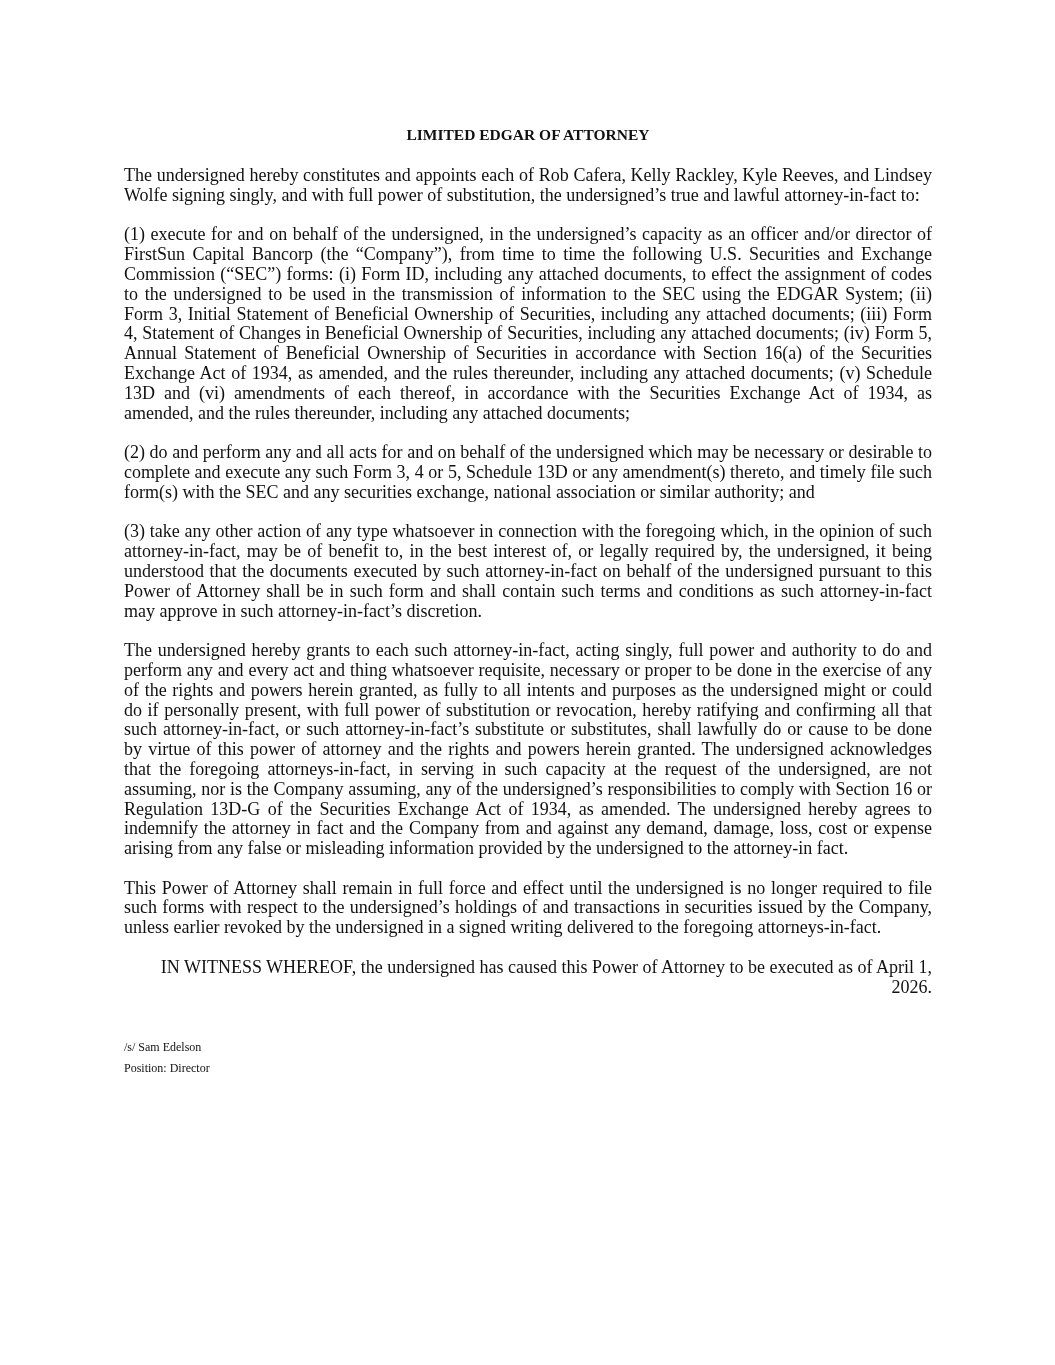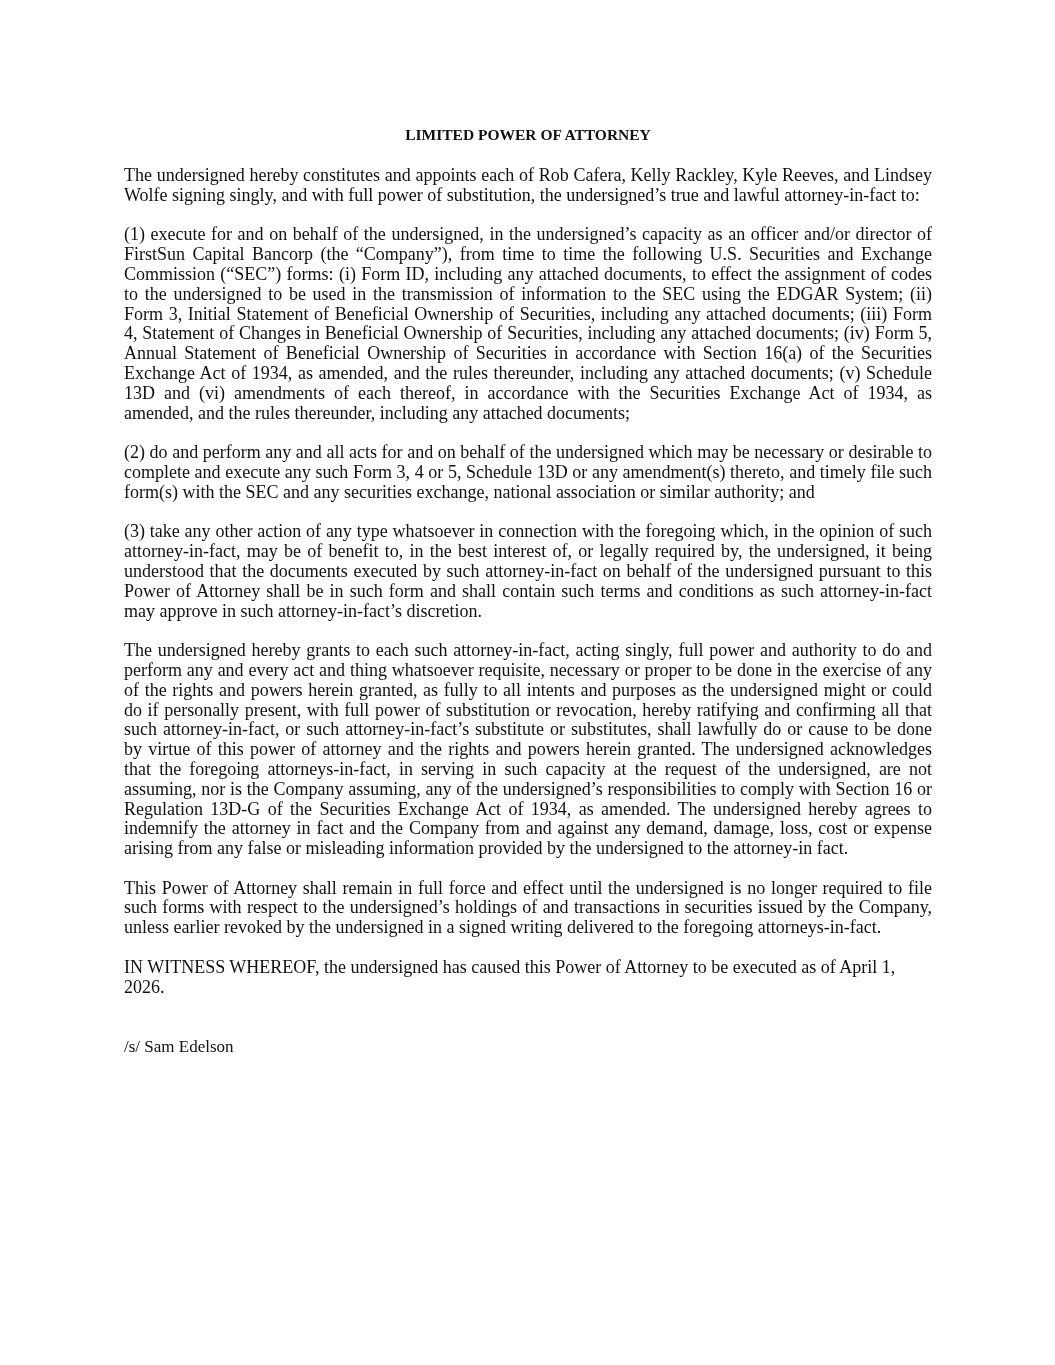--- a/index.html
+++ b/index.html
@@ -28,41 +28,42 @@
       line-height: 20px;
       margin: 0 0 21px 0;
     }
     .para {
       font-size: 18px;
       line-height: 19.8px;
       text-align: justify;
       margin: 0 0 19.8px 0;
     }
     .para.left {
-      text-align: left;
+      text-align: right;
     }
     .signature {
       margin-top: 40px;
-      font-size: 17px;
+      font-size: 12px;
       line-height: 20.5px;
     }
     .sig-line {
       display: block;
     }
   </style>
 </head>
 <body>
 
 <div class="page">
-  <div class="title">LIMITED POWER OF ATTORNEY</div>
+  <div class="title">LIMITED EDGAR OF ATTORNEY</div>
 
   <p class="para">The undersigned hereby constitutes and appoints each of Rob Cafera, Kelly Rackley, Kyle Reeves, and Lindsey Wolfe signing singly, and with full power of substitution, the undersigned’s true and lawful attorney-in-fact to:</p>
   <p class="para">(1) execute for and on behalf of the undersigned, in the undersigned’s capacity as an officer and/or director of FirstSun Capital Bancorp (the “Company”), from time to time the following U.S. Securities and Exchange Commission (“SEC”) forms: (i) Form ID, including any attached documents, to effect the assignment of codes to the undersigned to be used in the transmission of information to the SEC using the EDGAR System; (ii) Form 3, Initial Statement of Beneficial Ownership of Securities, including any attached documents; (iii) Form 4, Statement of Changes in Beneficial Ownership of Securities, including any attached documents; (iv) Form 5, Annual Statement of Beneficial Ownership of Securities in accordance with Section 16(a) of the Securities Exchange Act of 1934, as amended, and the rules thereunder, including any attached documents; (v) Schedule 13D and (vi) amendments of each thereof, in accordance with the Securities Exchange Act of 1934, as amended, and the rules thereunder, including any attached documents;</p>
   <p class="para">(2) do and perform any and all acts for and on behalf of the undersigned which may be necessary or desirable to complete and execute any such Form 3, 4 or 5, Schedule 13D or any amendment(s) thereto, and timely file such form(s) with the SEC and any securities exchange, national association or similar authority; and</p>
   <p class="para">(3) take any other action of any type whatsoever in connection with the foregoing which, in the opinion of such attorney-in-fact, may be of benefit to, in the best interest of, or legally required by, the undersigned, it being understood that the documents executed by such attorney-in-fact on behalf of the undersigned pursuant to this Power of Attorney shall be in such form and shall contain such terms and conditions as such attorney-in-fact may approve in such attorney-in-fact’s discretion.</p>
   <p class="para">The undersigned hereby grants to each such attorney-in-fact, acting singly, full power and authority to do and perform any and every act and thing whatsoever requisite, necessary or proper to be done in the exercise of any of the rights and powers herein granted, as fully to all intents and purposes as the undersigned might or could do if personally present, with full power of substitution or revocation, hereby ratifying and confirming all that such attorney-in-fact, or such attorney-in-fact’s substitute or substitutes, shall lawfully do or cause to be done by virtue of this power of attorney and the rights and powers herein granted. The undersigned acknowledges that the foregoing attorneys-in-fact, in serving in such capacity at the request of the undersigned, are not assuming, nor is the Company assuming, any of the undersigned’s responsibilities to comply with Section 16 or Regulation 13D-G of the Securities Exchange Act of 1934, as amended. The undersigned hereby agrees to indemnify the attorney in fact and the Company from and against any demand, damage, loss, cost or expense arising from any false or misleading information provided by the undersigned to the attorney-in fact.</p>
   <p class="para">This Power of Attorney shall remain in full force and effect until the undersigned is no longer required to file such forms with respect to the undersigned’s holdings of and transactions in securities issued by the Company, unless earlier revoked by the undersigned in a signed writing delivered to the foregoing attorneys-in-fact.</p>
   <p class="para left">IN WITNESS WHEREOF, the undersigned has caused this Power of Attorney to be executed as of April 1, 2026.</p>
 
   <div class="signature">
     <span class="sig-line">/s/ Sam Edelson</span>
+    <span class="sig-line">Position: Director</span>
   </div>
 </div>
 
 </body></html>

